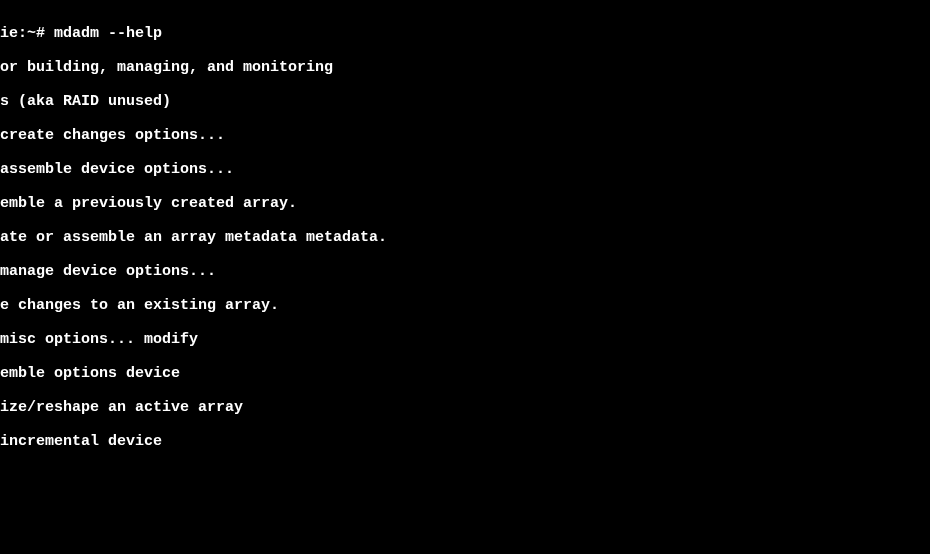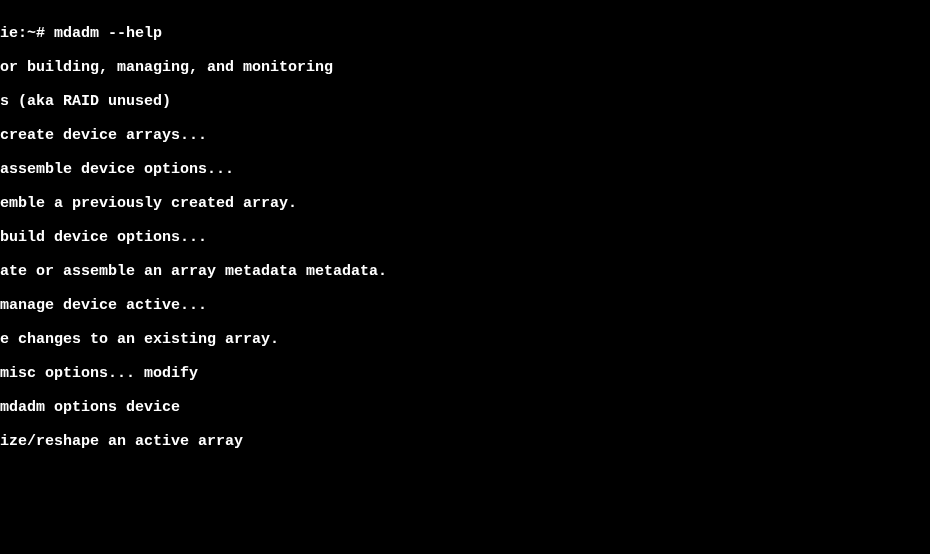--- a/index.html
+++ b/index.html
@@ -26,30 +26,30 @@
       height: 17px;
     }
   </style>
 </head>
 <body>
 
 <div class="terminal">
 <div class="line">ie:~# mdadm --help</div>
 <div class="line">or building, managing, and monitoring</div>
 <div class="line">s (aka RAID unused)</div>
-<div class="line">create device arrays...</div>
+<div class="line">create changes options...</div>
 <div class="line">assemble device options...</div>
 <div class="line">emble a previously created array.</div>
-<div class="line">build device options...</div>
 <div class="line">ate or assemble an array metadata metadata.</div>
-<div class="line">manage device active...</div>
+<div class="line">manage device options...</div>
 <div class="line">e changes to an existing array.</div>
 <div class="line">misc options... modify</div>
-<div class="line">mdadm options device</div>
+<div class="line">emble options device</div>
 <div class="line">ize/reshape an active array</div>
+<div class="line">incremental device</div>
 
 
 
 
 
 
 
 
 
 

